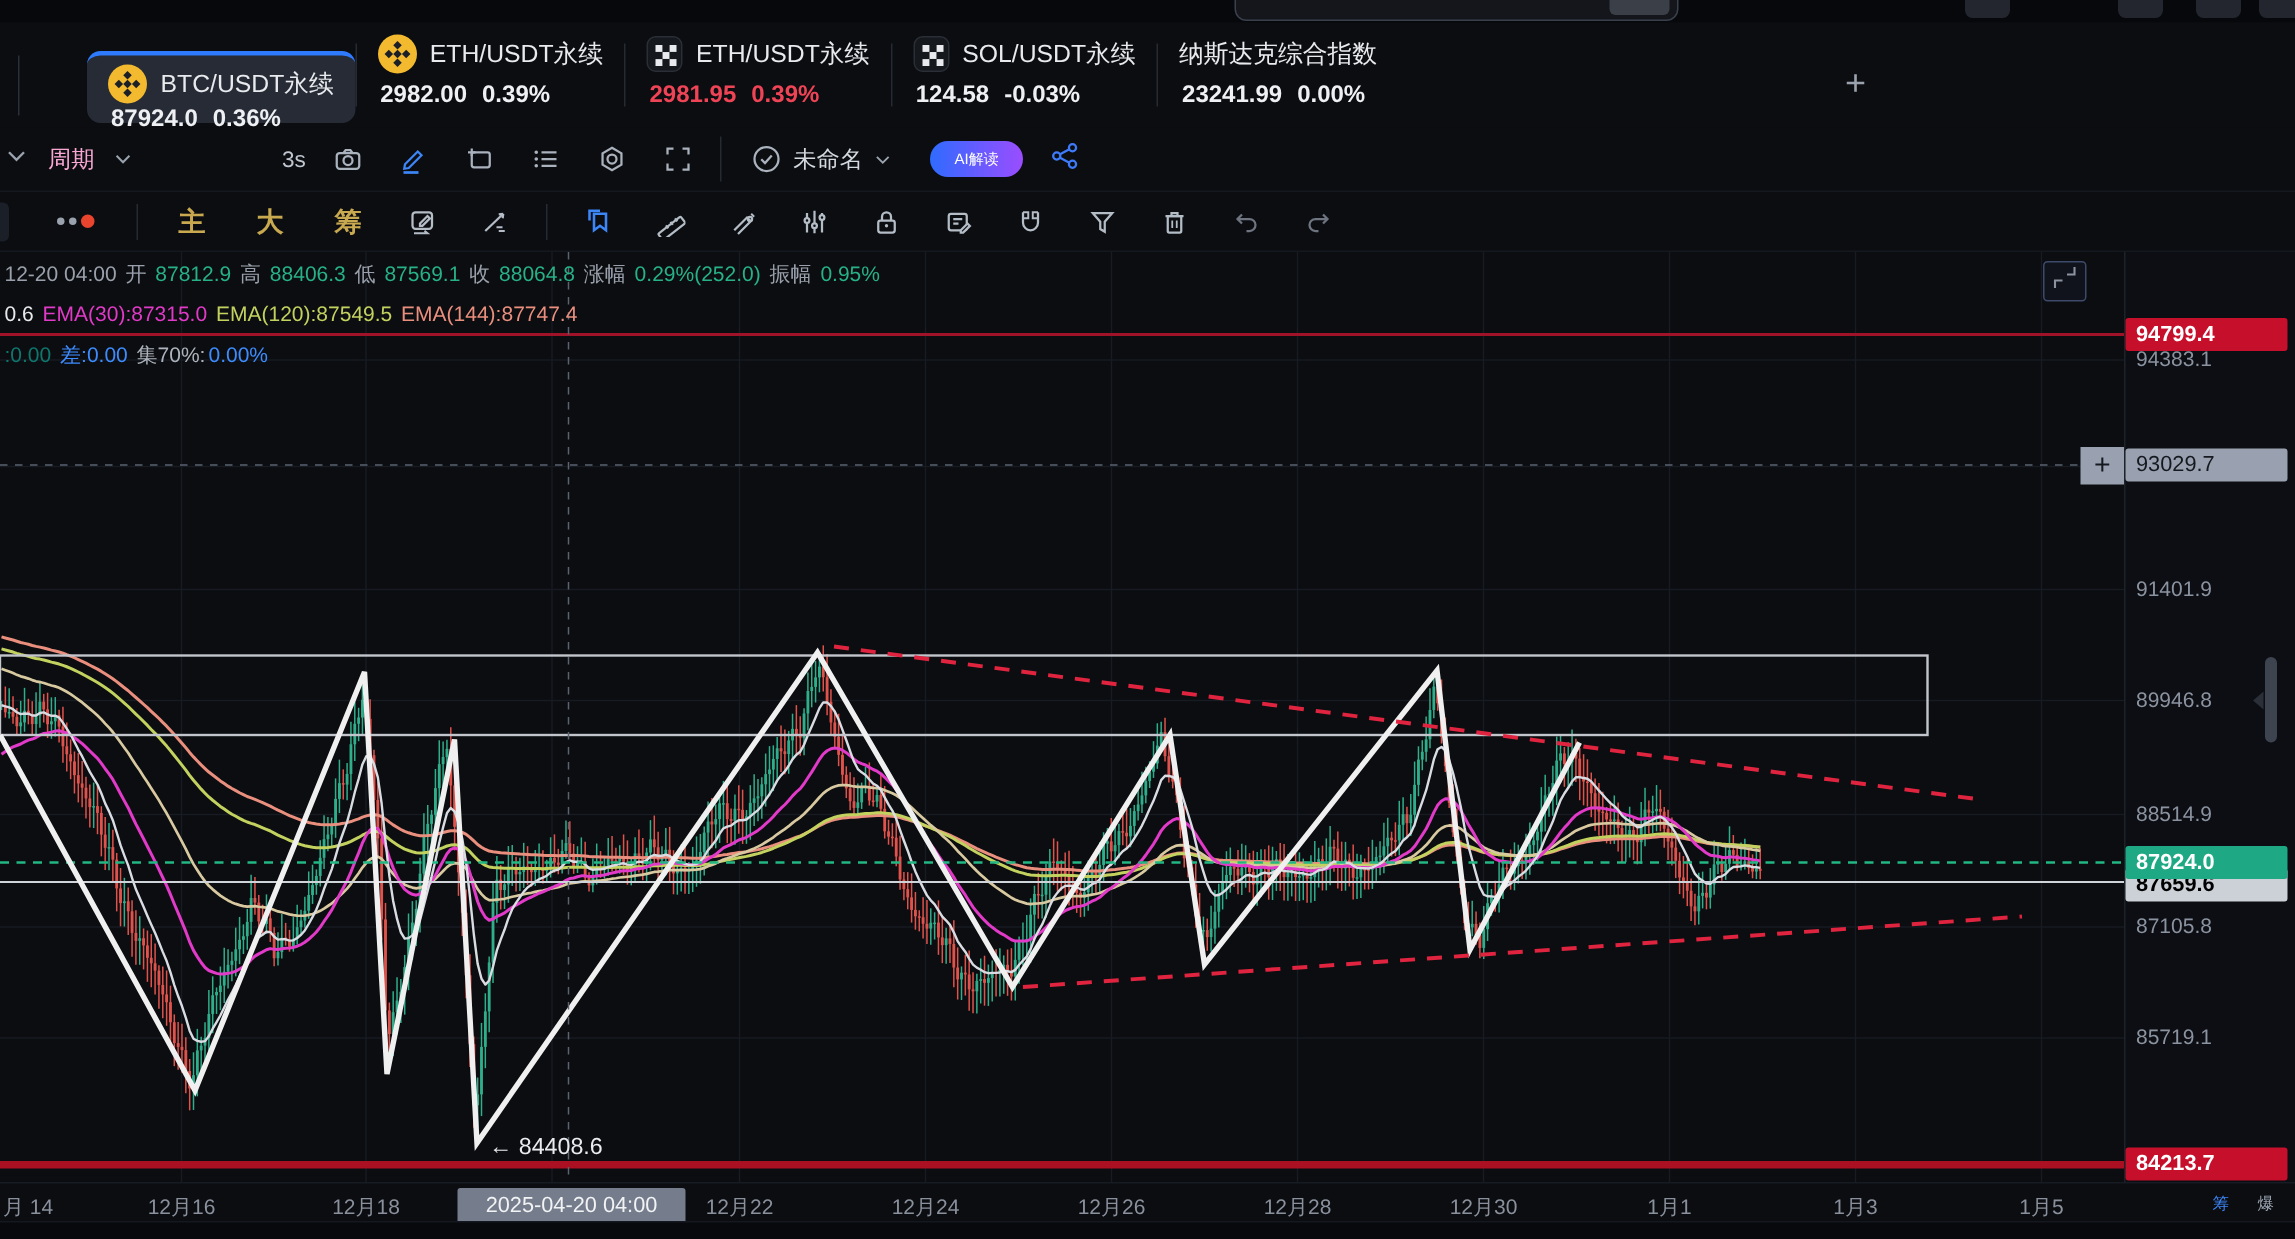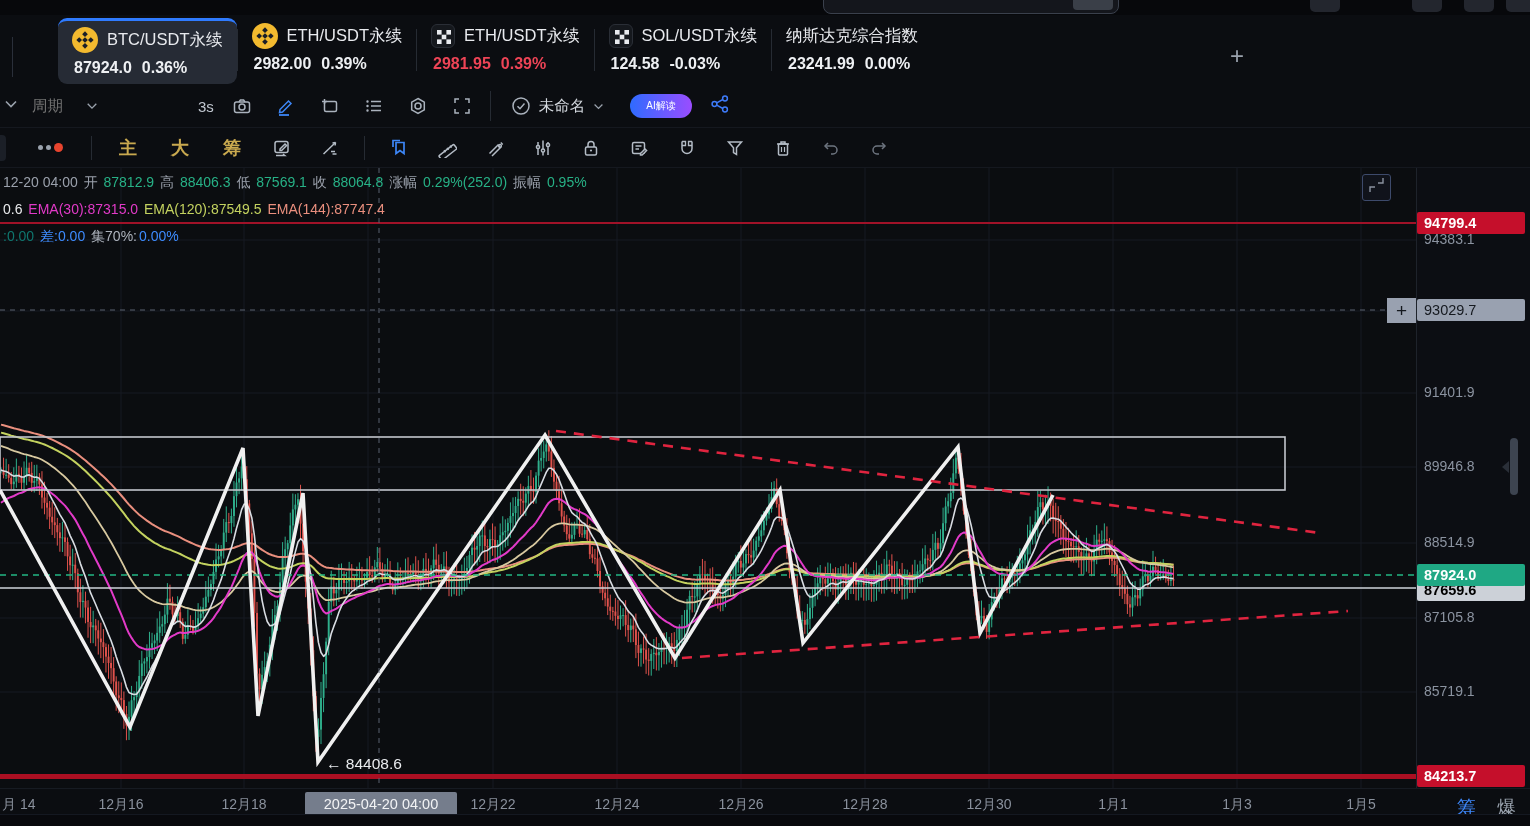--- a/index.html
+++ b/index.html
@@ -15,35 +15,35 @@
   .sq-partial { position:absolute; top:-12px; width:30px; height:24px; background:#23262e; border-radius:5px; }
 
   
   .tabbar { position:absolute; left:0; top:15px; width:1530px; height:70px; background:#0b0d11; display:flex; }
   .tabbar .edge-line { position:absolute; left:12px; top:22px; height:40px; width:1px; background:#2a2f3a; }
   .symtab { position:relative; height:66px; padding:8px 14px 0 14px; display:flex; flex-direction:column; justify-content:flex-start; }
   .symtab .trow { display:flex; align-items:center; gap:9px; height:26px; }
   .symtab .prow { display:flex; align-items:center; gap:10px; height:26px; margin-top:2px; padding-left:2px; }
   .symtab .tname { color:#e8eaee; font-size:16.5px; }
   .symtab .tprice, .symtab .tchg { color:#eef0f3; font-size:16px; font-weight:bold; }
-  .symtab.active { background:#262b35; border-radius:9px; border-top:3px solid #2f7bff; margin-top:3px; height:66px; padding-top:6px; }
+  .symtab.active { background:#262b35; border-radius:9px; border-top:3px solid #2f7bff; margin-top:19px; height:48px; padding-top:6px; }
   .symtab.red .tprice, .symtab.red .tchg { color:#ee4456; }
   .tab-sep { width:1px; height:42px; background:#262b33; margin-top:14px; }
   .add-tab { position:absolute; left:1224px; top:28px; width:26px; height:26px; color:#9aa2ad; font-size:24px; font-weight:300;
     display:flex; align-items:center; justify-content:center; }
   .tab-underline { position:absolute; left:1160px; top:80px; width:370px; height:1px; background:#23272f; }
   .bin-icon { width:26px; height:26px; border-radius:50%; background:#f3ba2f; position:relative; flex:0 0 26px; }
   .bin-icon svg { position:absolute; left:0; top:0; }
   .okx-icon { width:24px; height:24px; border-radius:6px; background:#15181d; border:1px solid #2a2e36; position:relative; flex:0 0 24px; }
 
   
   .tfbar { position:absolute; left:0; top:85px; width:1530px; height:43px; background:#0b0d11; border-bottom:1px solid #15181f;
     display:flex; align-items:center; color:#c6ccd4; font-size:15.5px; }
   .tfbar .chev { margin:0 14px 0 4px; color:#9aa2ad; }
-  .tf-period { display:flex; align-items:center; gap:23px; margin-right:26px; color:#737373; }
+  .tf-period { display:flex; align-items:center; gap:13px; margin-right:26px; color:#f9a8d4; }
   .tf-item { padding:5px 12px; margin:0 10px; border-radius:6px; color:#c6ccd4; }
   .tf-item.active { background:#132743; color:#3d86f7; }
   .tf-count { margin-left:74px; margin-right:6px; color:#c0c6cf; font-size:15px; }
   .tf-ic { width:44px; height:28px; display:flex; align-items:center; justify-content:center; color:#aab2bd; }
   .tf-sep { width:1px; height:30px; background:#262b33; margin:0 6px; }
   .tf-unnamed { display:flex; align-items:center; gap:8px; margin:0 10px 0 14px; color:#d4d9df; }
   .ai-btn { margin-left:16px; padding:5px 16px; border-radius:15px; color:#fff; font-size:10px;
     background:linear-gradient(90deg,#2f6bff,#9a4dff); }
   .share-ic { margin-left:18px; color:#3e7bfa; }
 
@@ -81,21 +81,21 @@
   .pbadge.gray { background:#99a1b0; color:#15191f; font-weight:normal; }
   .scroll-handle { position:absolute; right:12px; top:270px; width:8px; height:57px; background:#3d4450; border-radius:4px; }
   .scroll-arrow { position:absolute; right:21px; top:293px; width:0; height:0;
     border-top:6px solid transparent; border-bottom:6px solid transparent; border-right:7px solid #2a2f38; }
 
   
   .taxis { position:absolute; left:0; top:788px; width:1530px; height:38px; background:#0b0d11; border-top:1px solid #171b22; }
   .ttick { position:absolute; top:7px; color:#8a919d; font-size:14px; white-space:nowrap; }
   .tbadge { position:absolute; left:305px; top:3px; width:152px; height:24px; background:#757d8c; color:#f2f3f5;
     font-size:14.5px; display:flex; align-items:center; justify-content:center; border-radius:2px; }
-  .corner-tags { position:absolute; right:14px; top:6px; font-size:19px; }
+  .corner-tags { position:absolute; right:14px; top:6px; font-size:11px; }
   .corner-tags .chou { color:#3d86f7; margin-right:16px; }
   .corner-tags .bao { color:#9aa3af; }
   .bottom-shade { position:absolute; left:0; top:814px; width:1530px; height:12px; background:#08090d; border-top:1px solid #141821; }
 </style>
 </head>
 <body>
 
 <div id="app">
 
   <div class="topstrip">

